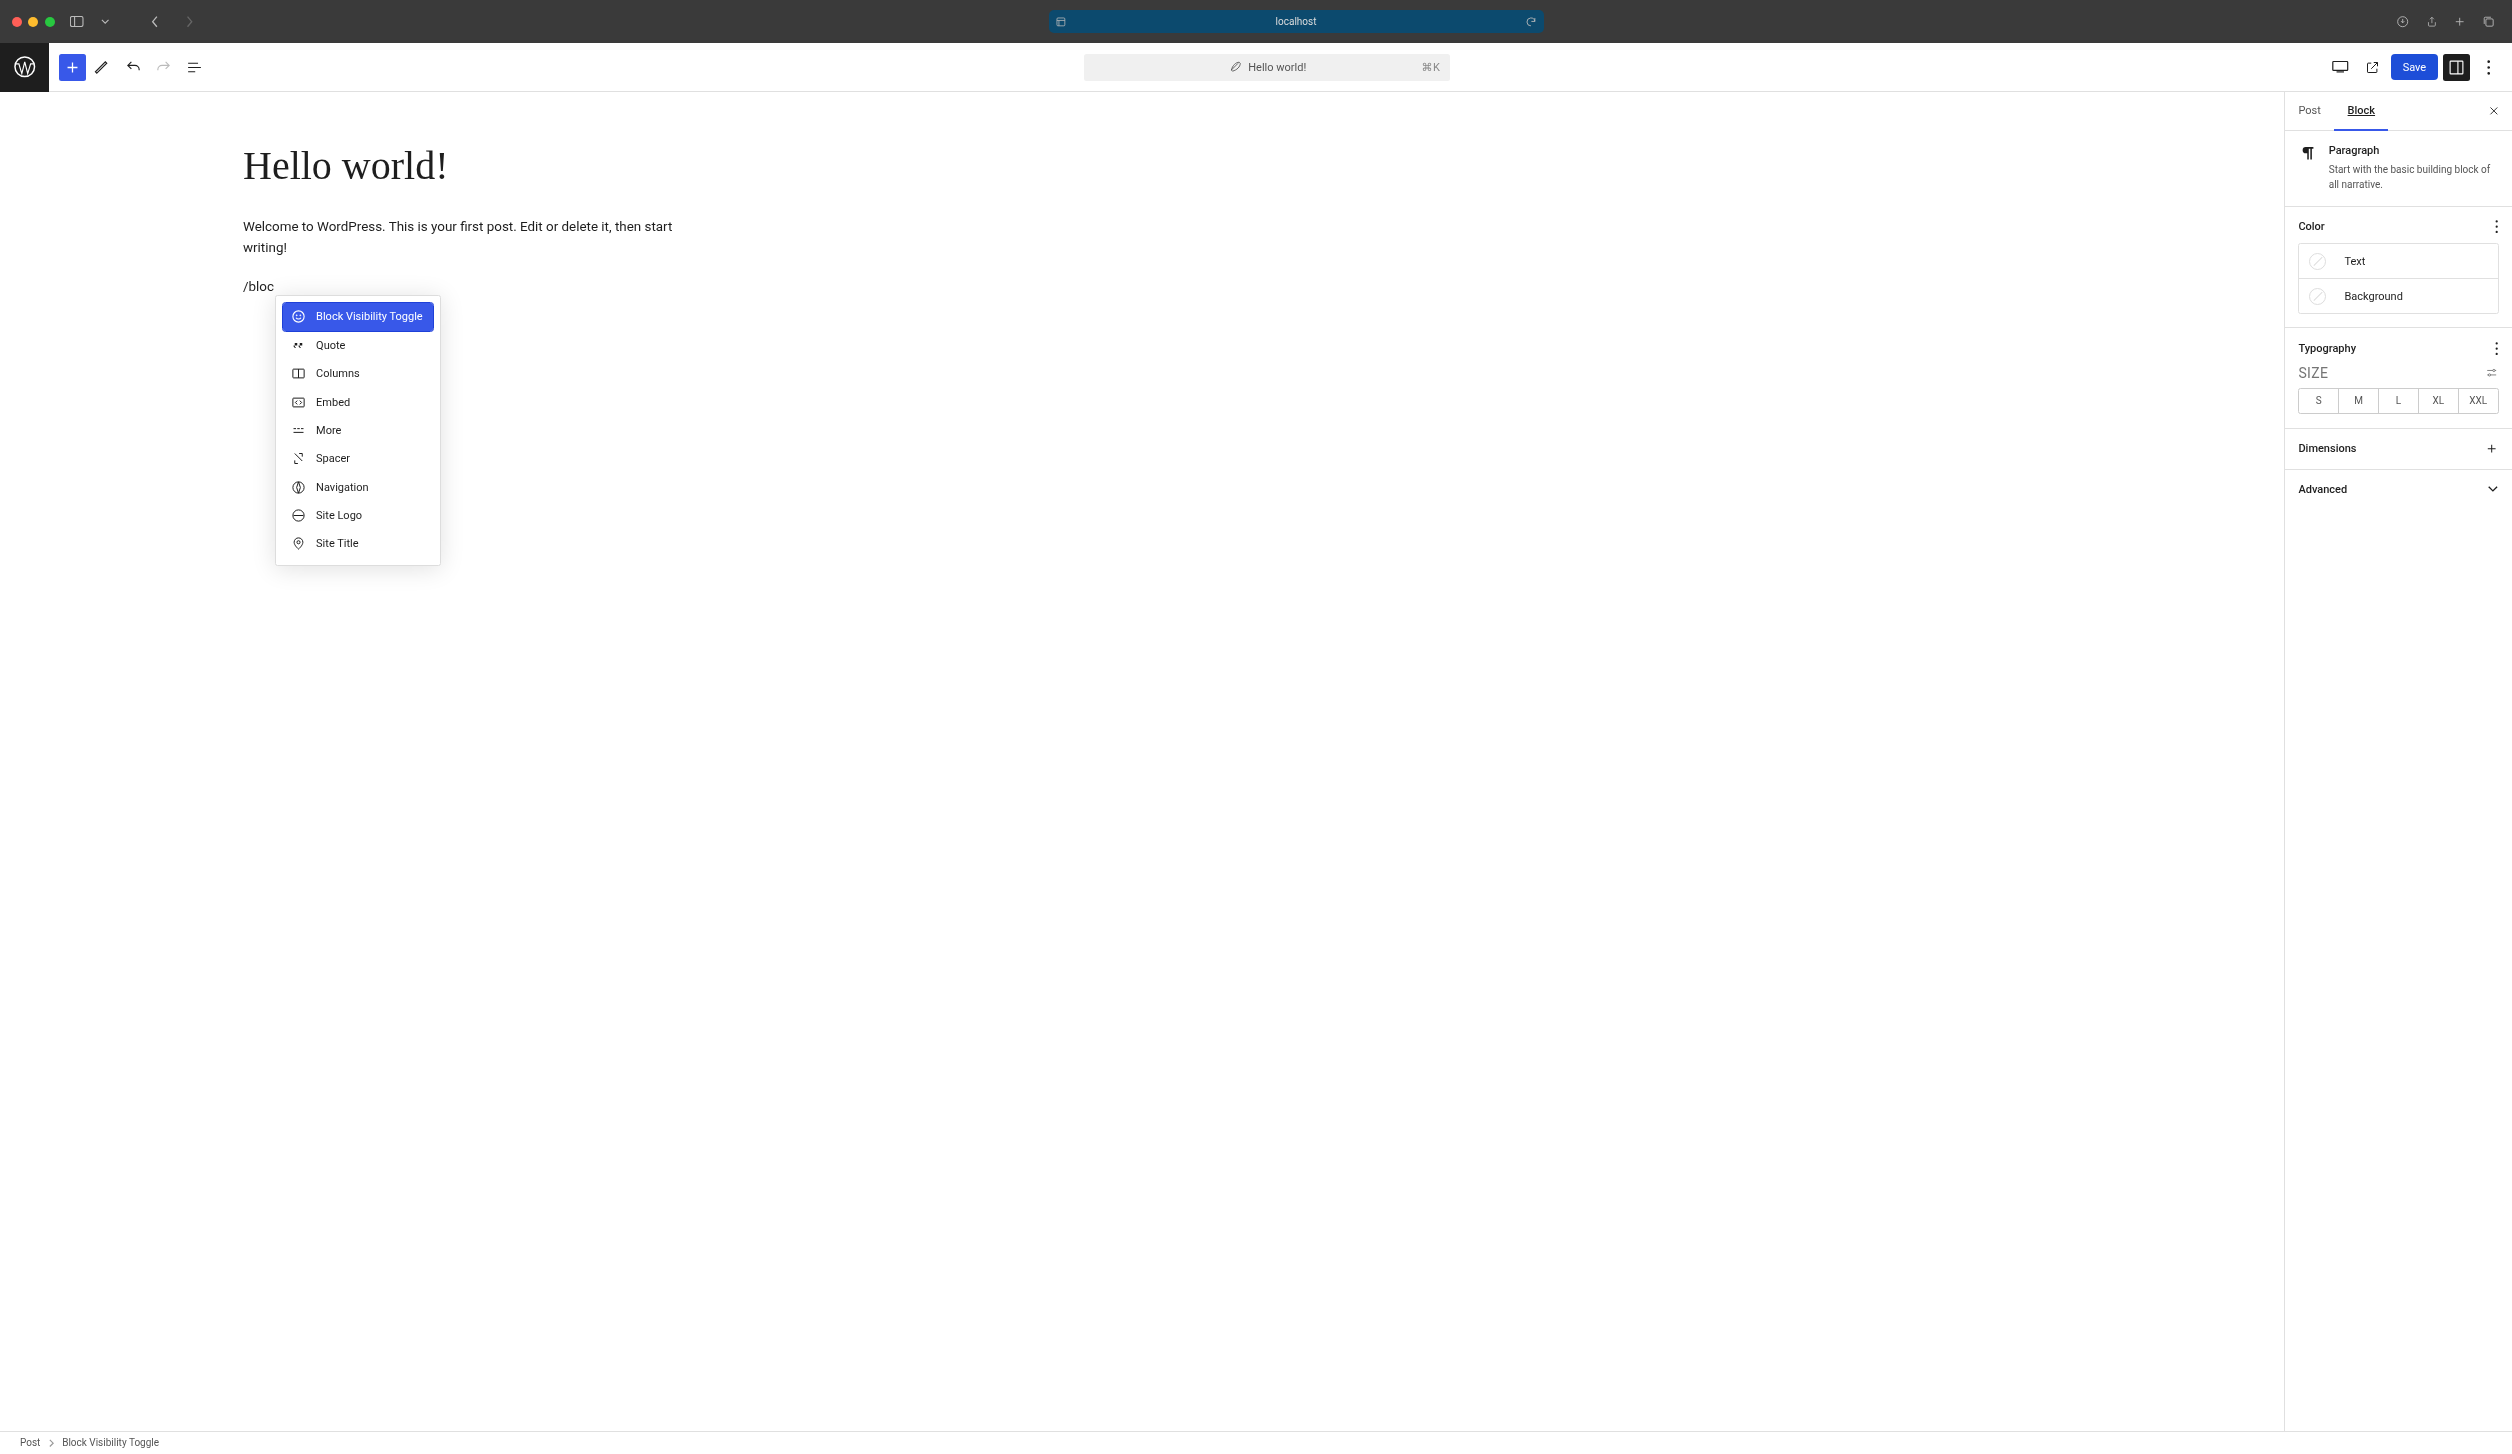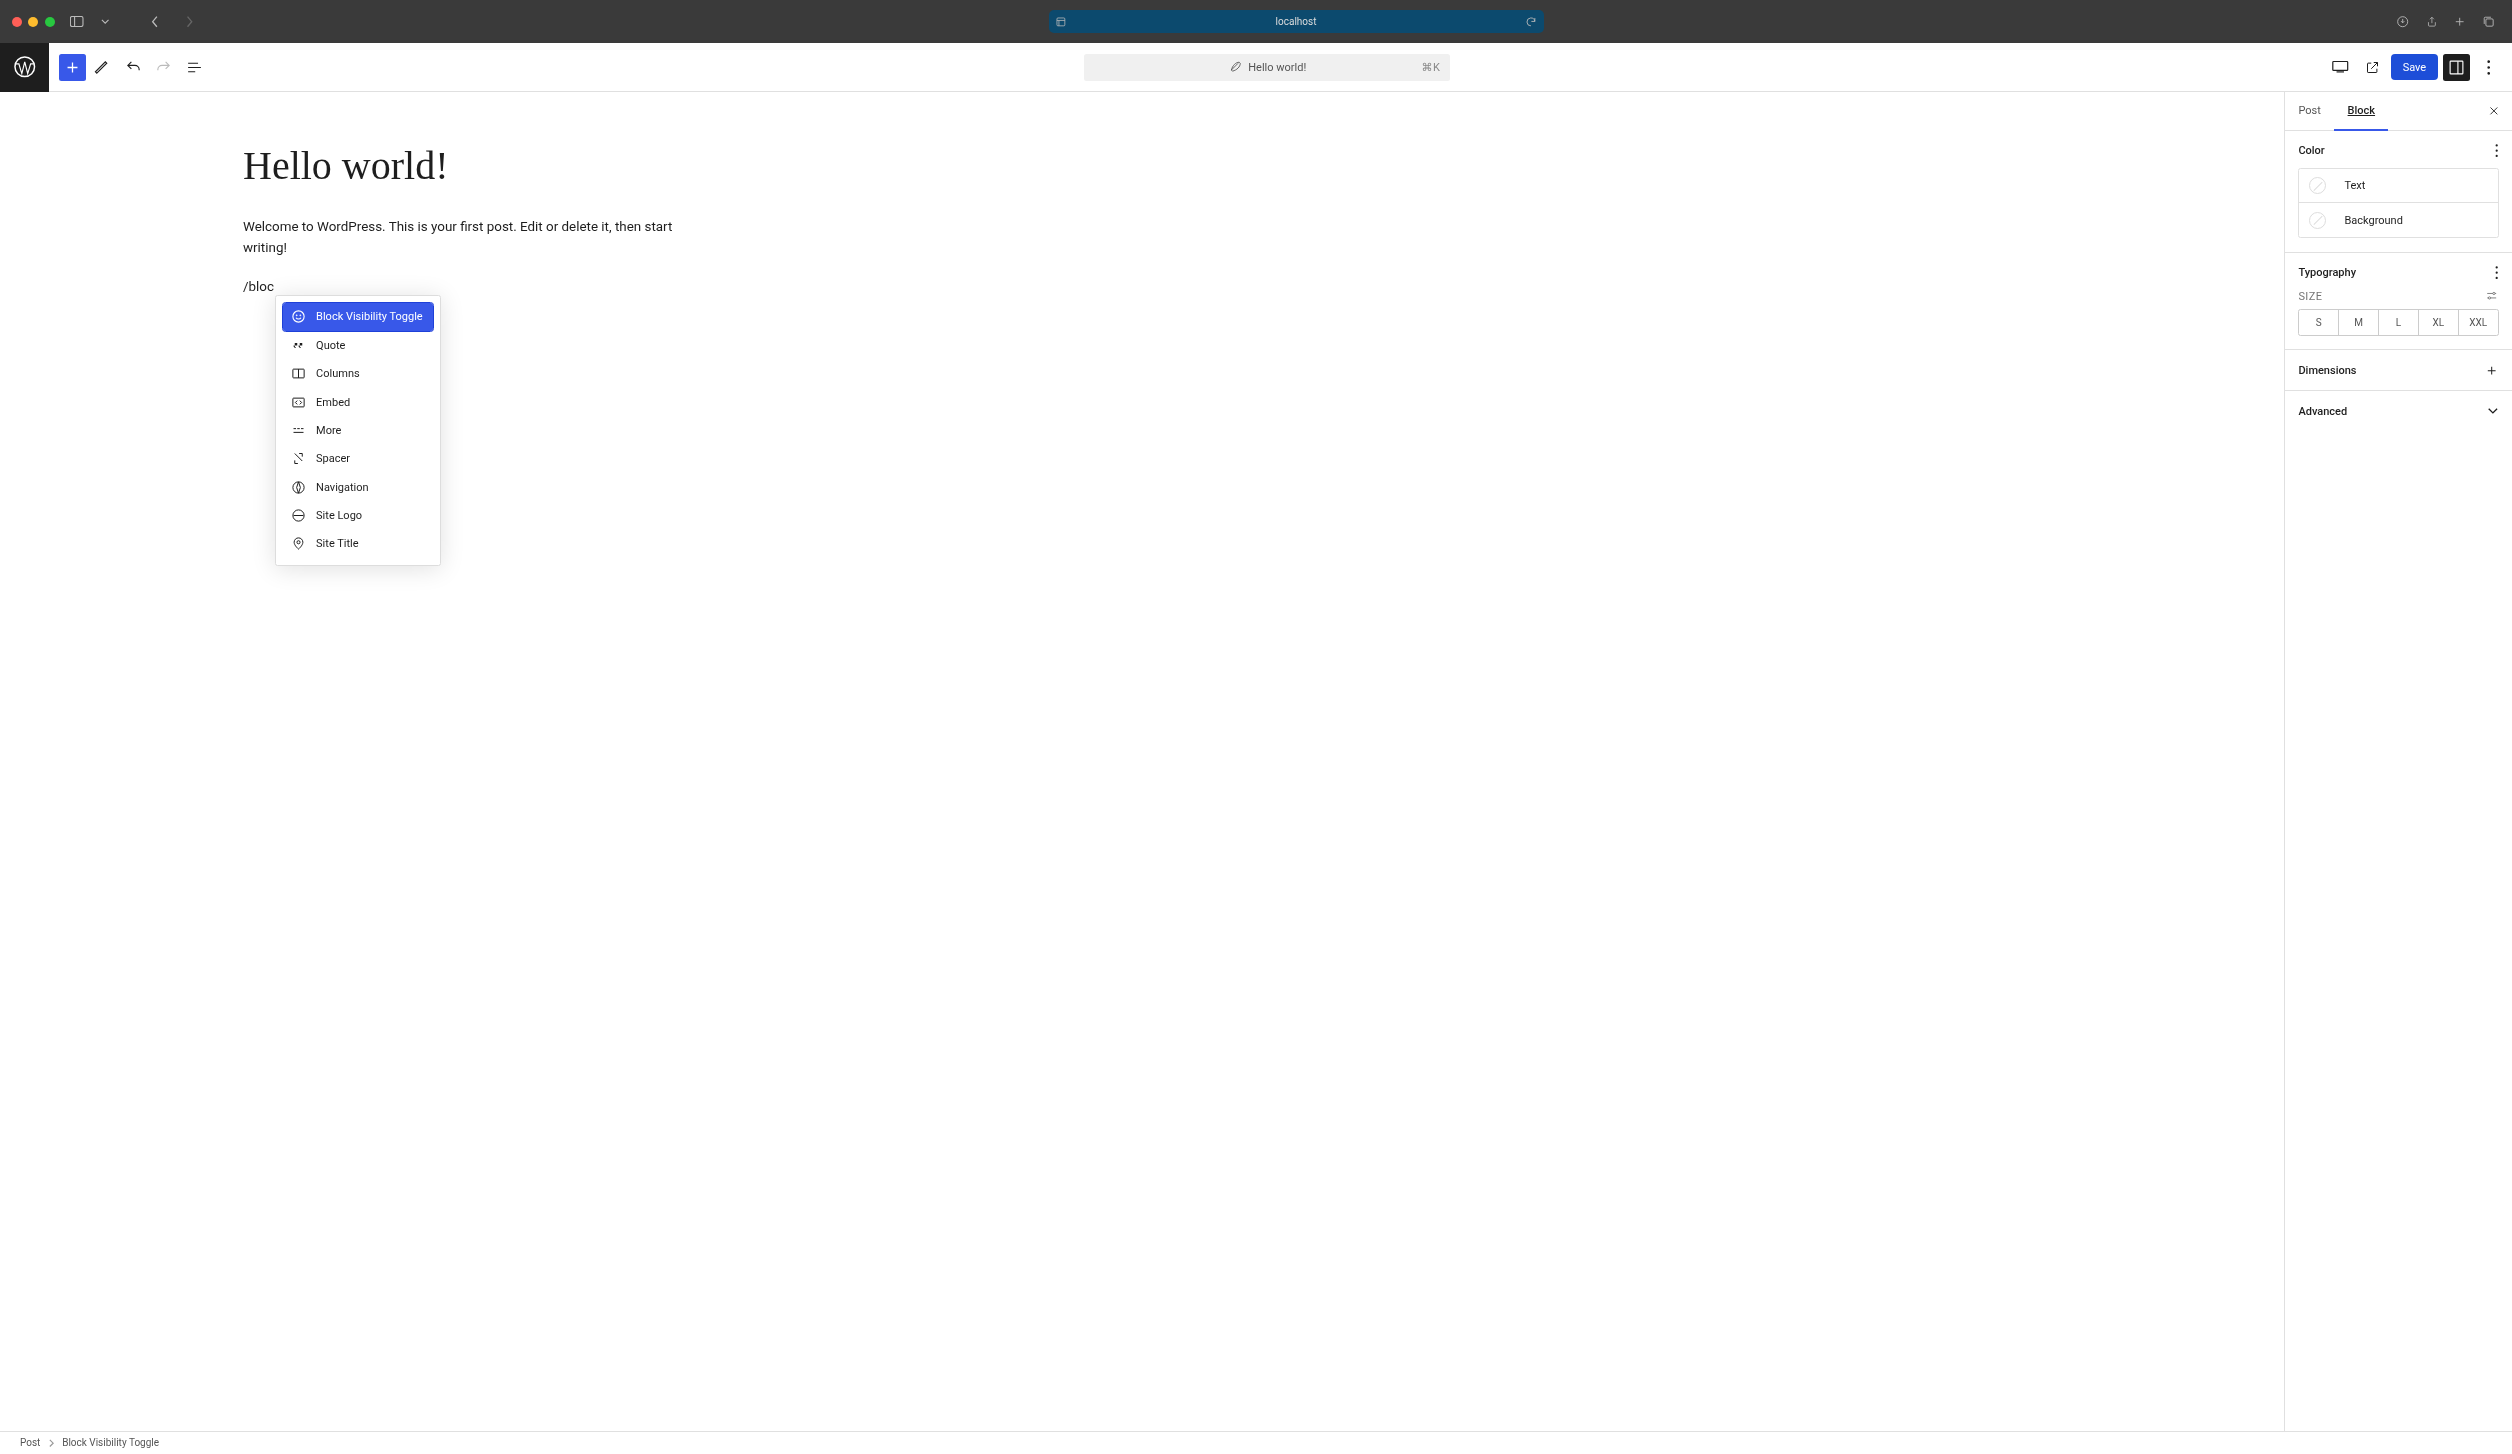--- a/index.html
+++ b/index.html
@@ -61,21 +61,21 @@
   .sb-block-info .bi-title { font-weight: 500; font-size: 11px; margin-bottom: 5px; }
   .sb-block-info .bi-desc { font-size: 10px; color: #555; line-height: 1.5; }
   .sb-panel { padding: 13.4px; border-bottom: 0.8px solid #e0e0e0; }
   .sb-panel-head { display: flex; align-items: center; justify-content: space-between; font-size: 11px; font-weight: 500; margin-bottom: 10px; }
   .sb-panel-head.nomb { margin-bottom: 0; }
   .color-items { border: 0.8px solid #e0e0e0; border-radius: 2.5px; overflow: hidden; }
   .color-item { display: flex; align-items: center; gap: 18px; padding: 8.4px 10px; font-size: 11px; }
   .color-item + .color-item { border-top: 0.8px solid #e0e0e0; }
   .swatch { width: 17px; height: 17px; border-radius: 50%; border: 0.8px solid #ddd; background: #fff; position: relative; }
   .swatch::after { content: ""; position: absolute; left: 1.7px; top: 7.6px; width: 11.8px; height: 0.8px; background: #ddd; transform: rotate(-45deg); }
-  .size-label { font-size: 11px; letter-spacing: 0.4px; color: #757575; margin-bottom: 6.7px; display: flex; justify-content: space-between; align-items: center; }
+  .size-label { font-size: 14px; letter-spacing: 0.4px; color: #757575; margin-bottom: 6.7px; display: flex; justify-content: space-between; align-items: center; }
   .size-seg { display: flex; border: 0.8px solid #ccc; border-radius: 2.5px; overflow: hidden; }
   .size-opt { flex: 1; text-align: center; padding: 6.7px 0; font-size: 10px; color: #555; border-left: 0.8px solid #ccc; }
   .size-opt:first-child { border-left: none; }
 
   
   .breadcrumb { height: 23.5px; border-top: 0.8px solid #e0e0e0; display: flex; align-items: center; padding: 0 20px; gap: 8.4px; font-size: 10px; color: #555; flex-shrink: 0; }
   .breadcrumb .crumb-sep { color: #999; }
 
   svg { display: block; }
 </style>
@@ -327,20 +327,31 @@
   <div class="sidebar">
     <div class="sb-tabs">
       <div class="sb-tab">Post</div>
       <div class="sb-tab active">Block</div>
       <div class="sb-close">
         <svg width="11.8" height="11.8" viewBox="0 0 24 24" fill="none" stroke="currentColor" stroke-width="1.8">
             <path d="M5 5l14 14M19 5L5 19"></path>
           </svg>
       </div>
     </div>
+    <div class="sb-block-info">
+      <div class="bi-icon">
+        <svg width="18.5" height="18.5" viewBox="0 0 24 24" fill="currentColor">
+            <path d="M10 4a4 4 0 000 8h2v8h2V6h2v14h2V6h2V4H10z"></path>
+          </svg>
+      </div>
+      <div>
+        <div class="bi-title">Paragraph</div>
+        <div class="bi-desc">Start with the basic building block of all narrative.</div>
+      </div>
+    </div>
     <div class="sb-panel">
       <div class="sb-panel-head">
         <span>Color</span>
         <span>
           <svg width="3.4" height="13.4" viewBox="0 0 4 18" fill="currentColor">
               <circle cx="2" cy="2" r="1.5"></circle>
               <circle cx="2" cy="9" r="1.5"></circle>
               <circle cx="2" cy="16" r="1.5"></circle>
             </svg>
         </span>

